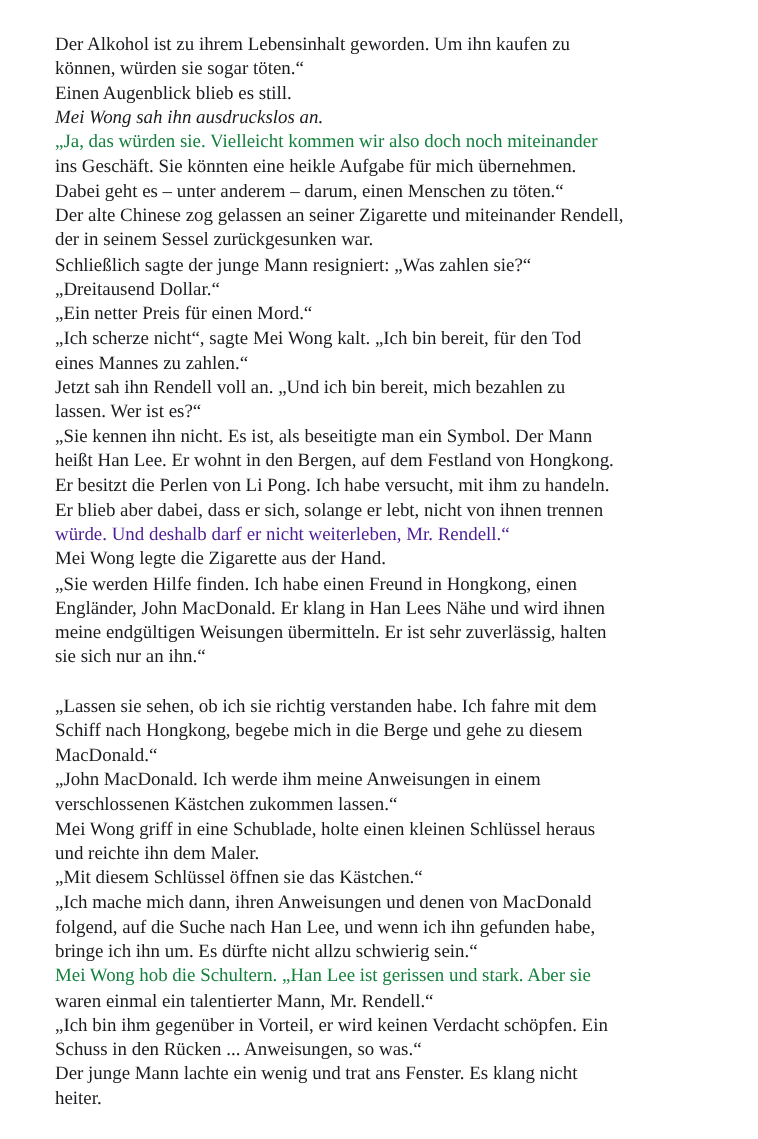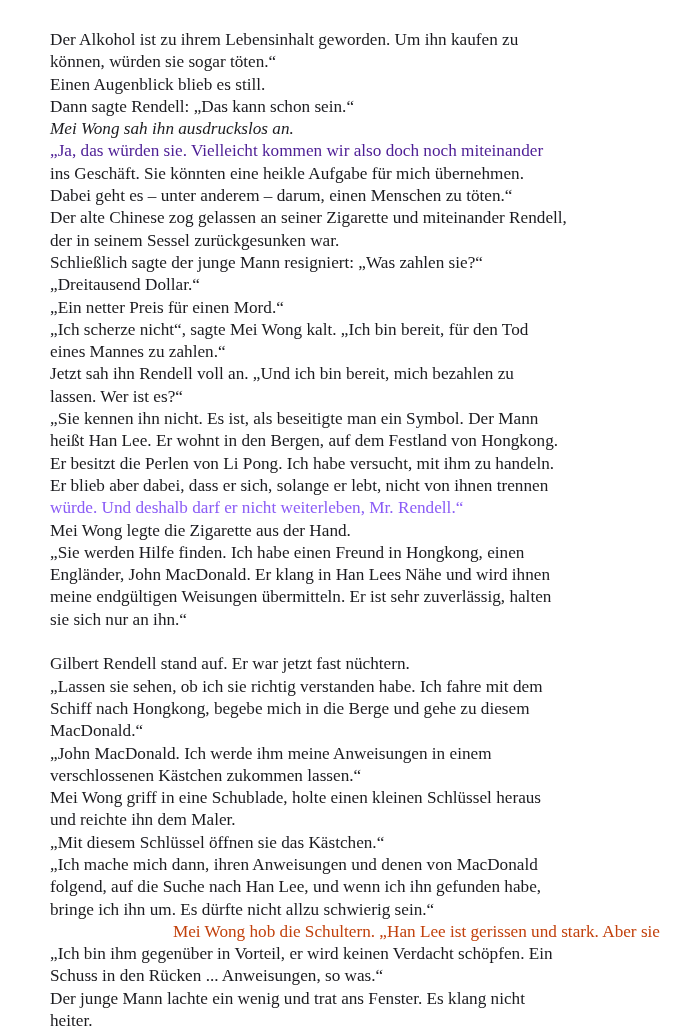--- a/index.html
+++ b/index.html
@@ -42,56 +42,55 @@
   }
 </style>
 </head>
 <body>
 
 <div id="page" style="background: rgb(255, 255, 255);">
   <div id="text-block">
       <div class="line" style="color: rgb(27, 27, 31);">Der Alkohol ist zu ihrem Lebensinhalt geworden. Um ihn kaufen zu</div>
       <div class="line" style="color: rgb(27, 27, 31);">können, würden sie sogar töten.“</div>
       <div class="line" style="color: rgb(27, 27, 31);">Einen Augenblick blieb es still.</div>
-      <div class="line" style="color: rgb(27, 27, 31);">Dann sagte Rendell: „Das kann schon sein.“</div>
       <div class="line" style="color: rgb(27, 27, 31); font-style: italic;">Mei Wong sah ihn ausdruckslos an.</div>
-      <div class="line" style="color: #4c1d95;">„Ja, das würden sie. Vielleicht kommen wir also doch noch miteinander</div>
+      <div class="line" style="color: #15803d;">„Ja, das würden sie. Vielleicht kommen wir also doch noch miteinander</div>
       <div class="line" style="color: rgb(27, 27, 31);">ins Geschäft. Sie könnten eine heikle Aufgabe für mich übernehmen.</div>
       <div class="line" style="color: rgb(27, 27, 31);">Dabei geht es – unter anderem – darum, einen Menschen zu töten.“</div>
       <div class="line" style="color: rgb(27, 27, 31);">Der alte Chinese zog gelassen an seiner Zigarette und miteinander Rendell,</div>
       <div class="line" style="color: rgb(27, 27, 31);">der in seinem Sessel zurückgesunken war.</div>
       <div class="line" style="color: rgb(27, 27, 31);">Schließlich sagte der junge Mann resigniert: „Was zahlen sie?“</div>
       <div class="line" style="color: rgb(27, 27, 31);">„Dreitausend Dollar.“</div>
       <div class="line" style="color: rgb(27, 27, 31);">„Ein netter Preis für einen Mord.“</div>
       <div class="line" style="color: rgb(27, 27, 31);">„Ich scherze nicht“, sagte Mei Wong kalt. „Ich bin bereit, für den Tod</div>
       <div class="line" style="color: rgb(27, 27, 31);">eines Mannes zu zahlen.“</div>
       <div class="line" style="color: rgb(27, 27, 31);">Jetzt sah ihn Rendell voll an. „Und ich bin bereit, mich bezahlen zu</div>
       <div class="line" style="color: rgb(27, 27, 31);">lassen. Wer ist es?“</div>
       <div class="line" style="color: rgb(27, 27, 31);">„Sie kennen ihn nicht. Es ist, als beseitigte man ein Symbol. Der Mann</div>
       <div class="line" style="color: rgb(27, 27, 31);">heißt Han Lee. Er wohnt in den Bergen, auf dem Festland von Hongkong.</div>
       <div class="line" style="color: rgb(27, 27, 31);">Er besitzt die Perlen von Li Pong. Ich habe versucht, mit ihm zu handeln.</div>
       <div class="line" style="color: rgb(27, 27, 31);">Er blieb aber dabei, dass er sich, solange er lebt, nicht von ihnen trennen</div>
-      <div class="line" style="color: #8b5cf6;">würde. Und deshalb darf er nicht weiterleben, Mr. Rendell.“</div>
+      <div class="line" style="color: #4c1d95;">würde. Und deshalb darf er nicht weiterleben, Mr. Rendell.“</div>
       <div class="line" style="color: rgb(27, 27, 31);">Mei Wong legte die Zigarette aus der Hand.</div>
       <div class="line" style="color: rgb(27, 27, 31);">„Sie werden Hilfe finden. Ich habe einen Freund in Hongkong, einen</div>
       <div class="line" style="color: rgb(27, 27, 31);">Engländer, John MacDonald. Er klang in Han Lees Nähe und wird ihnen</div>
       <div class="line" style="color: rgb(27, 27, 31);">meine endgültigen Weisungen übermitteln. Er ist sehr zuverlässig, halten</div>
       <div class="line" style="color: rgb(27, 27, 31);">sie sich nur an ihn.“</div>
       <div class="line blank"></div>
-      <div class="line" style="color: rgb(27, 27, 31);">Gilbert Rendell stand auf. Er war jetzt fast nüchtern.</div>
       <div class="line" style="color: rgb(27, 27, 31);">„Lassen sie sehen, ob ich sie richtig verstanden habe. Ich fahre mit dem</div>
       <div class="line" style="color: rgb(27, 27, 31);">Schiff nach Hongkong, begebe mich in die Berge und gehe zu diesem</div>
       <div class="line" style="color: rgb(27, 27, 31);">MacDonald.“</div>
       <div class="line" style="color: rgb(27, 27, 31);">„John MacDonald. Ich werde ihm meine Anweisungen in einem</div>
       <div class="line" style="color: rgb(27, 27, 31);">verschlossenen Kästchen zukommen lassen.“</div>
       <div class="line" style="color: rgb(27, 27, 31);">Mei Wong griff in eine Schublade, holte einen kleinen Schlüssel heraus</div>
       <div class="line" style="color: rgb(27, 27, 31);">und reichte ihn dem Maler.</div>
       <div class="line" style="color: rgb(27, 27, 31);">„Mit diesem Schlüssel öffnen sie das Kästchen.“</div>
       <div class="line" style="color: rgb(27, 27, 31);">„Ich mache mich dann, ihren Anweisungen und denen von MacDonald</div>
       <div class="line" style="color: rgb(27, 27, 31);">folgend, auf die Suche nach Han Lee, und wenn ich ihn gefunden habe,</div>
       <div class="line" style="color: rgb(27, 27, 31);">bringe ich ihn um. Es dürfte nicht allzu schwierig sein.“</div>
-      <div class="line" style="color: #c2410c; text-align: right;">Mei Wong hob die Schultern. „Han Lee ist gerissen und stark. Aber sie</div>
+      <div class="line" style="color: #15803d;">Mei Wong hob die Schultern. „Han Lee ist gerissen und stark. Aber sie</div>
+      <div class="line" style="color: rgb(27, 27, 31);">waren einmal ein talentierter Mann, Mr. Rendell.“</div>
       <div class="line" style="color: rgb(27, 27, 31);">„Ich bin ihm gegenüber in Vorteil, er wird keinen Verdacht schöpfen. Ein</div>
       <div class="line" style="color: rgb(27, 27, 31);">Schuss in den Rücken ... Anweisungen, so was.“</div>
       <div class="line" style="color: rgb(27, 27, 31);">Der junge Mann lachte ein wenig und trat ans Fenster. Es klang nicht</div>
       <div class="line" style="color: rgb(27, 27, 31);">heiter.</div>
     </div>
 </div>
 
 </body></html>

